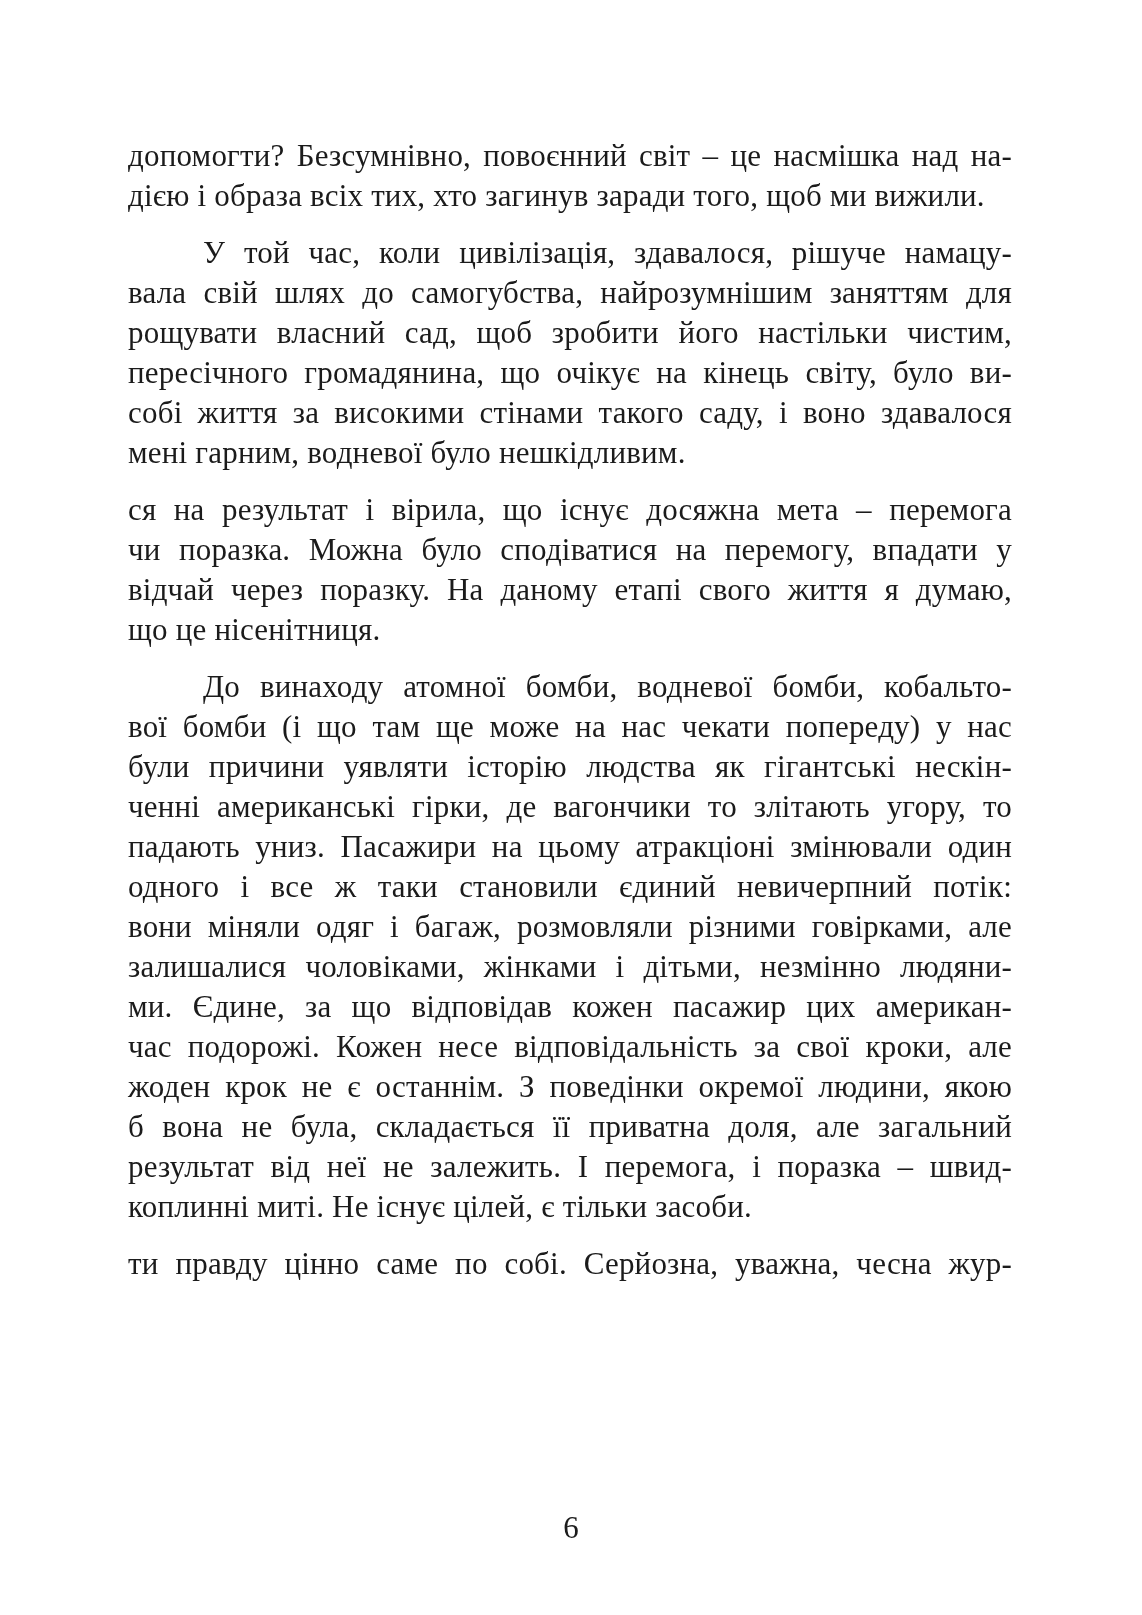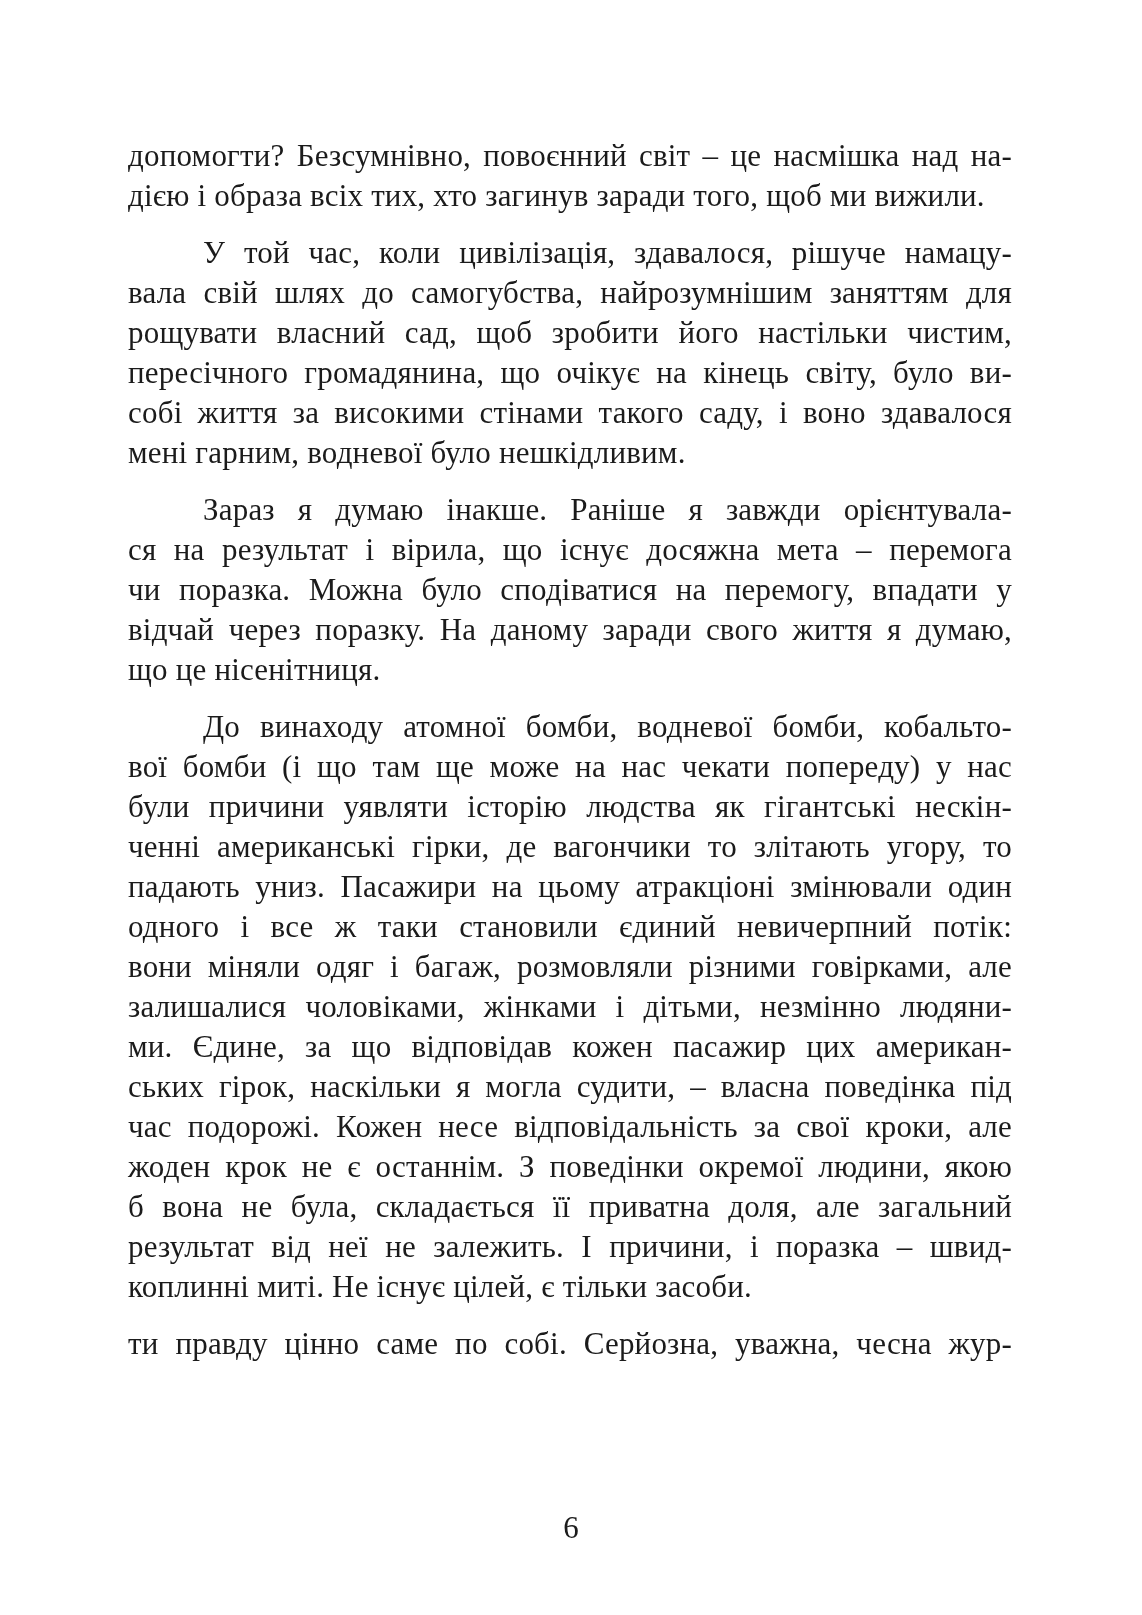--- a/index.html
+++ b/index.html
@@ -63,41 +63,39 @@
       </div>
       <div class="paragraph">
         <div class="line first-line">У той час, коли цивілізація, здавалося, рішуче намацу-</div>
         <div class="line">вала свій шлях до самогубства, найрозумнішим заняттям для</div>
         <div class="line">рощувати власний сад, щоб зробити його настільки чистим,</div>
         <div class="line">пересічного громадянина, що очікує на кінець світу, було ви-</div>
         <div class="line">собі життя за високими стінами такого саду, і воно здавалося</div>
         <div class="line flush-left">мені гарним, водневої було нешкідливим.</div>
       </div>
       <div class="paragraph">
-        <div class="line first-line">Зараз я думаю інакше. Раніше я завжди орієнтувала-</div>
         <div class="line">ся на результат і вірила, що існує досяжна мета – перемога</div>
         <div class="line">чи поразка. Можна було сподіватися на перемогу, впадати у</div>
-        <div class="line">відчай через поразку. На даному заради свого життя я думаю,</div>
+        <div class="line">відчай через поразку. На даному етапі свого життя я думаю,</div>
         <div class="line flush-left">що це нісенітниця.</div>
       </div>
       <div class="paragraph">
         <div class="line first-line">До винаходу атомної бомби, водневої бомби, кобальто-</div>
         <div class="line">вої бомби (і що там ще може на нас чекати попереду) у нас</div>
         <div class="line">були причини уявляти історію людства як гігантські нескін-</div>
         <div class="line">ченні американські гірки, де вагончики то злітають угору, то</div>
         <div class="line">падають униз. Пасажири на цьому атракціоні змінювали один</div>
         <div class="line">одного і все ж таки становили єдиний невичерпний потік:</div>
         <div class="line">вони міняли одяг і багаж, розмовляли різними говірками, але</div>
         <div class="line">залишалися чоловіками, жінками і дітьми, незмінно людяни-</div>
         <div class="line">ми. Єдине, за що відповідав кожен пасажир цих американ-</div>
-        <div class="line">ських гірок, наскільки я могла судити, – власна поведінка під</div>
         <div class="line">час подорожі. Кожен несе відповідальність за свої кроки, але</div>
         <div class="line">жоден крок не є останнім. З поведінки окремої людини, якою</div>
         <div class="line">б вона не була, складається її приватна доля, але загальний</div>
-        <div class="line">результат від неї не залежить. І причини, і поразка – швид-</div>
+        <div class="line">результат від неї не залежить. І перемога, і поразка – швид-</div>
         <div class="line flush-left">коплинні миті. Не існує цілей, є тільки засоби.</div>
       </div>
       <div class="paragraph">
         <div class="line">ти правду цінно саме по собі. Серйозна, уважна, чесна жур-</div>
       </div>
     </main>
   <div class="page-number">6</div>
 </div>
 
 </body></html>

